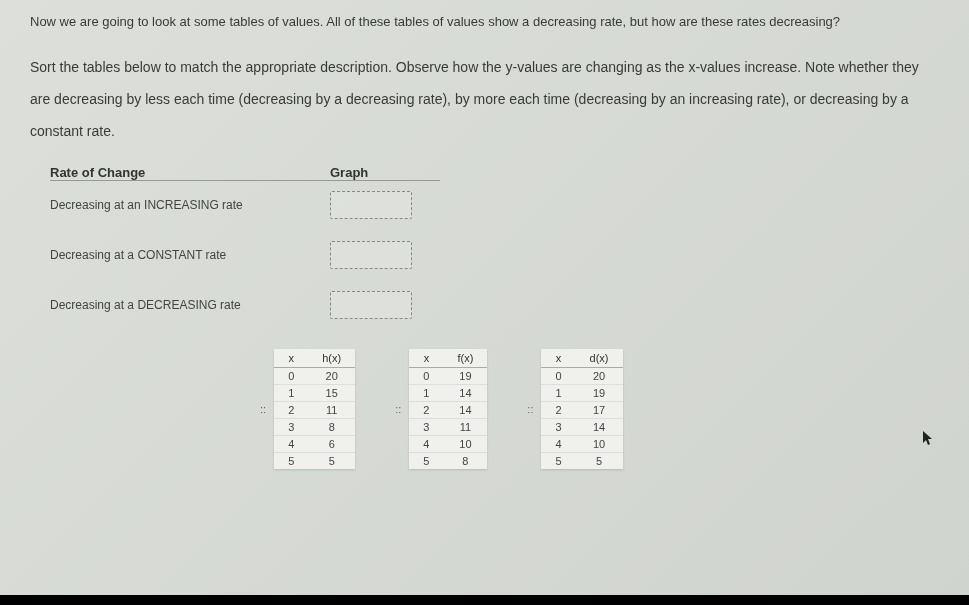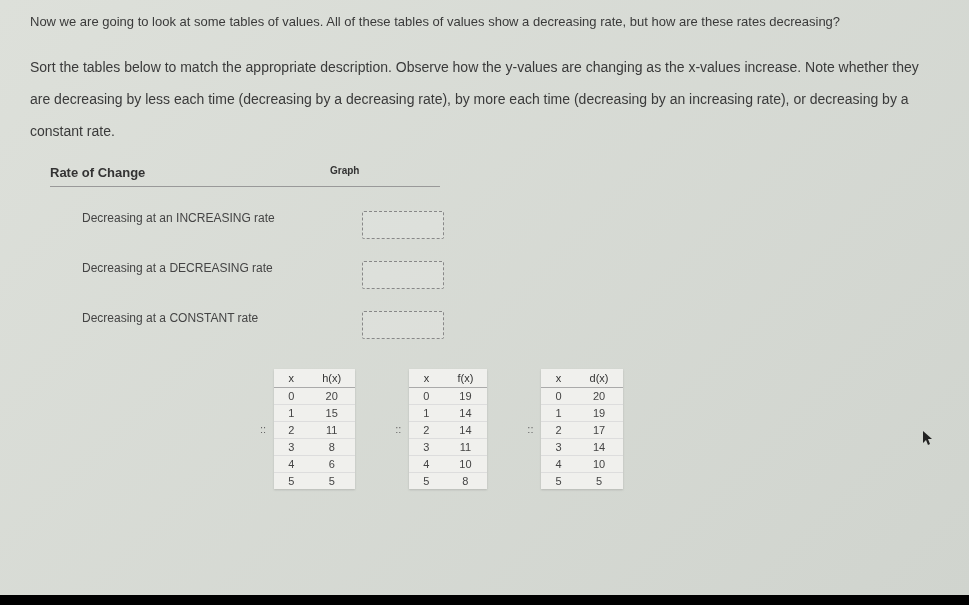--- a/index.html
+++ b/index.html
@@ -26,41 +26,40 @@
     .instructions {
       font-size: 14px;
       line-height: 2.3;
       margin-bottom: 18px;
     }
     .sort-area {
       margin-left: 20px;
     }
     .sort-header {
       display: flex;
-      padding-bottom: 6px;
+      padding-bottom: 0;
       border-bottom: 1px solid #999;
       width: 390px;
-      margin-bottom: 24px;
+      margin-bottom: 10px;
     }
     .sort-header .col1 {
       width: 280px;
       font-size: 13px;
       font-weight: bold;
       color: #333;
     }
     .sort-header .col2 {
-      font-size: 10px;
+      font-size: 13px;
       font-weight: bold;
       color: #333;
     }
     .sort-row {
       display: flex;
-      align-items: flex-start;
+      align-items: center;
       margin-bottom: 22px;
-      margin-left: 32px;
     }
     .sort-row .label {
       width: 280px;
       font-size: 12px;
       color: #444;
     }
     .drop-zone {
       width: 82px;
       height: 28px;
       border: 1.5px dashed #888;
@@ -134,26 +133,26 @@
     <div class="col1">Rate of Change</div>
     <div class="col2">Graph</div>
   </div>
 
   <div class="sort-row">
     <div class="label">Decreasing at an INCREASING rate</div>
     <div class="drop-zone"></div>
   </div>
 
   <div class="sort-row">
+    <div class="label">Decreasing at a CONSTANT rate</div>
+    <div class="drop-zone"></div>
+  </div>
+
+  <div class="sort-row">
     <div class="label">Decreasing at a DECREASING rate</div>
-    <div class="drop-zone"></div>
-  </div>
-
-  <div class="sort-row">
-    <div class="label">Decreasing at a CONSTANT rate</div>
     <div class="drop-zone"></div>
   </div>
 </div>
 
 <div class="tables-row">
 
   <div class="table-wrap">
     <span class="drag-handle">::</span>
     <table class="data-table">
       <thead>

